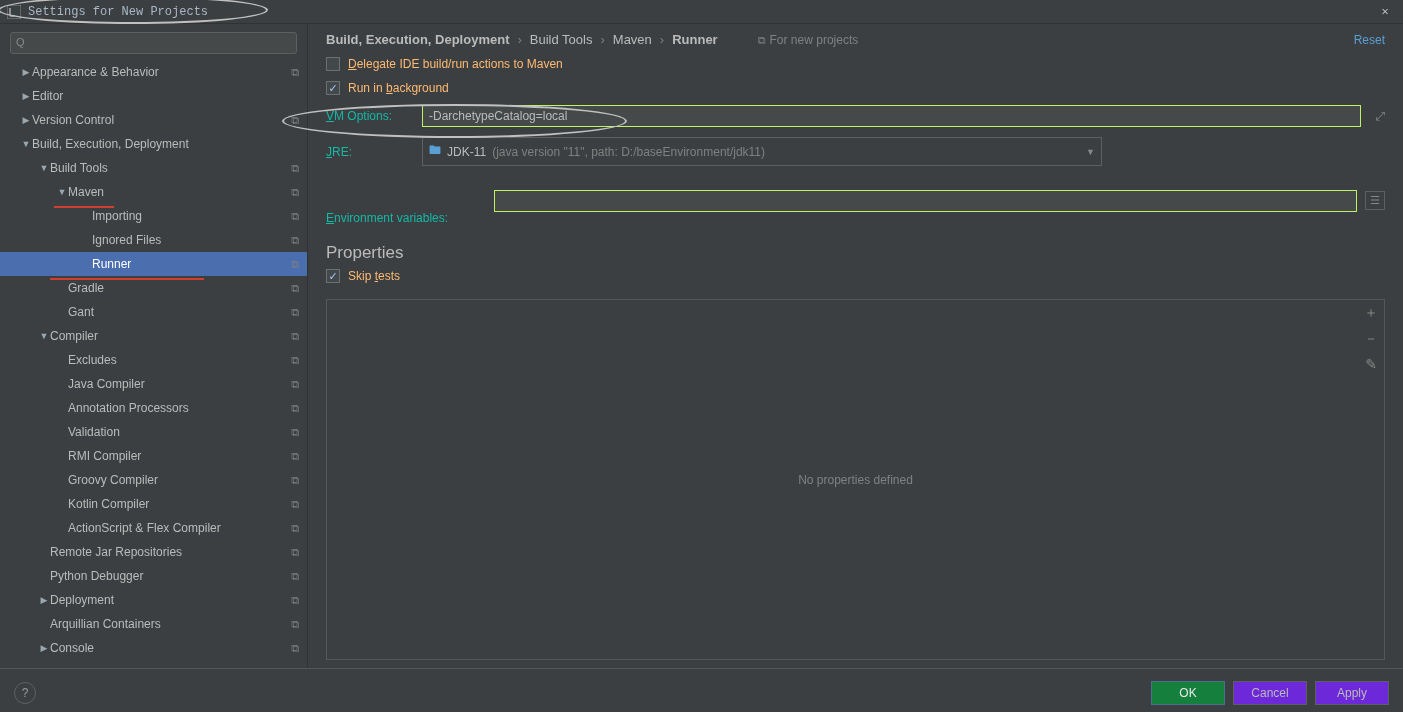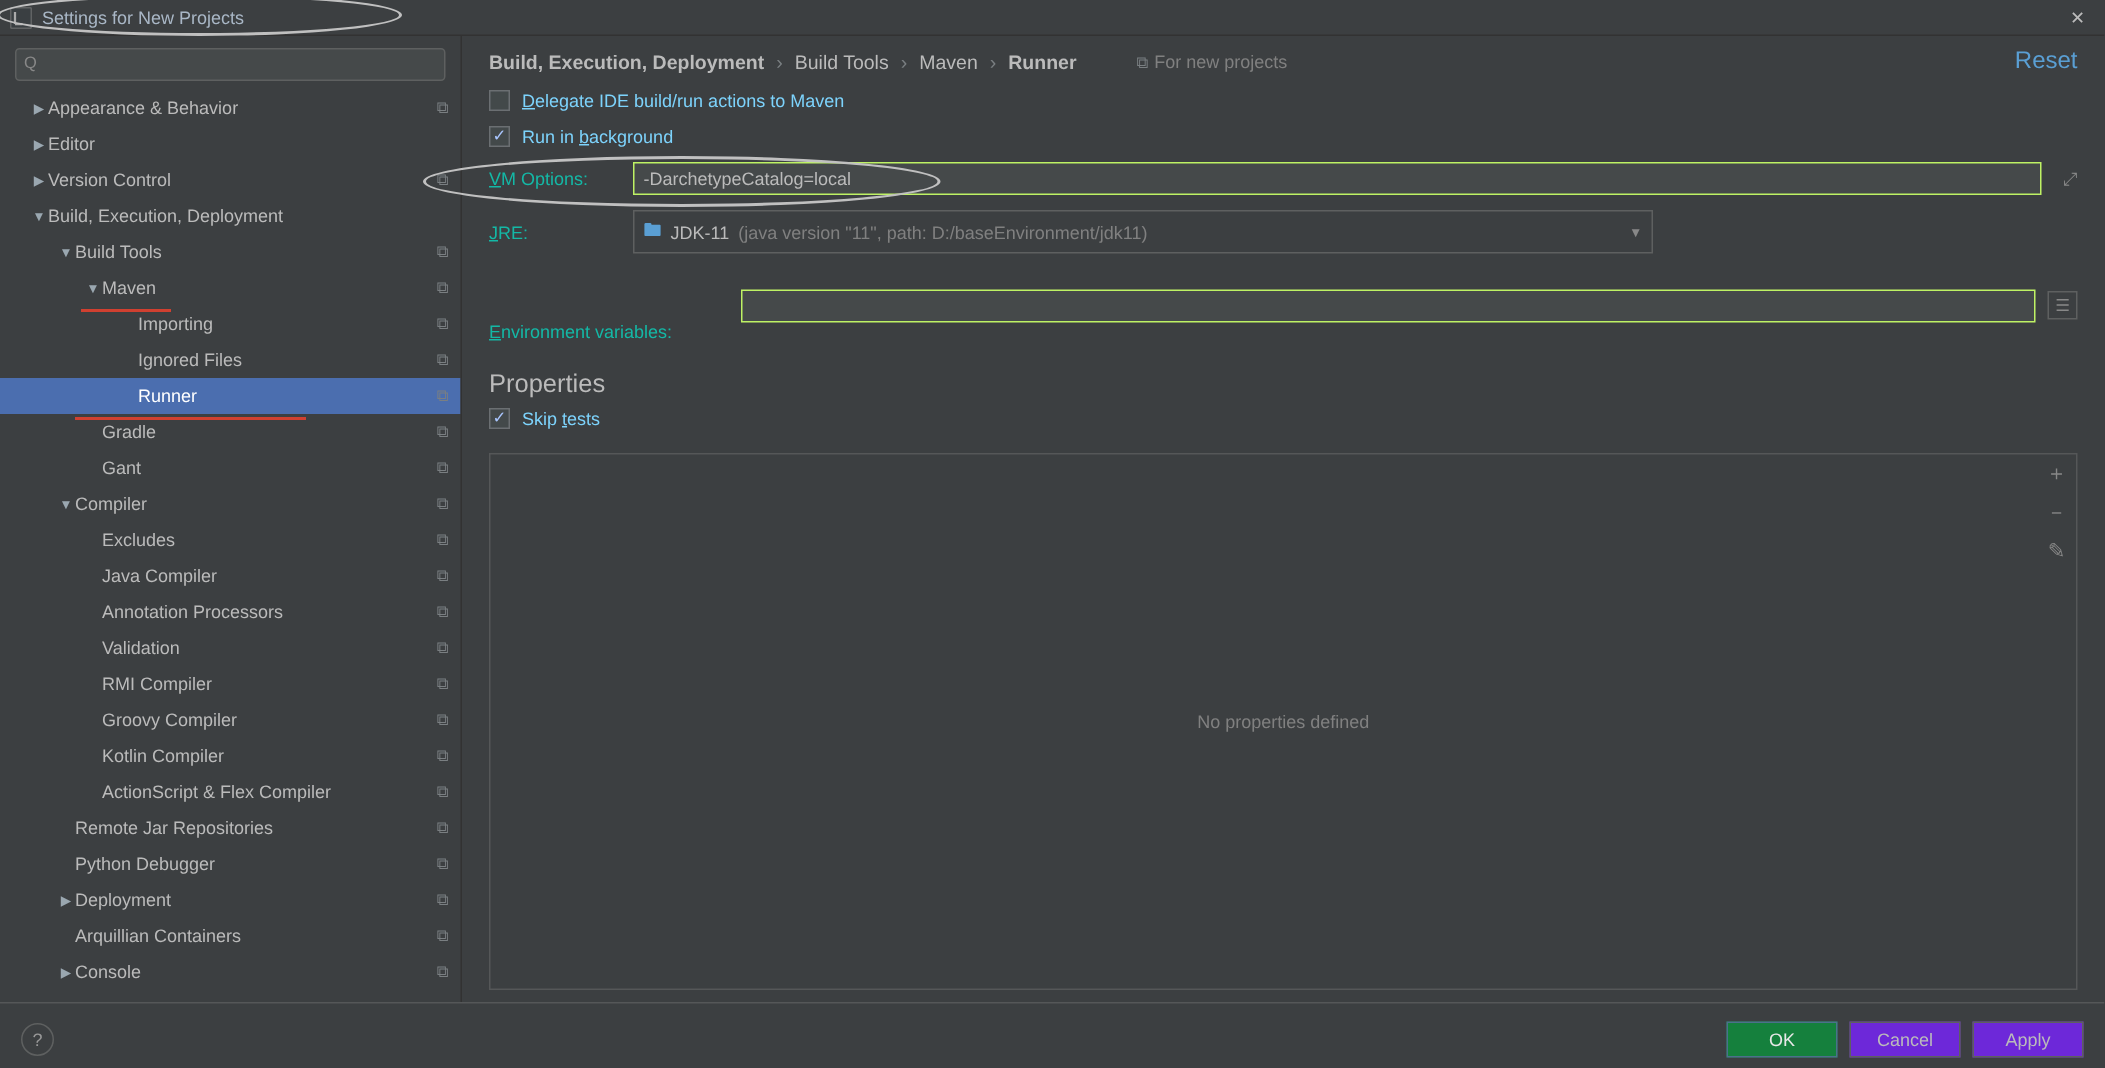--- a/index.html
+++ b/index.html
@@ -14,20 +14,21 @@
   display: flex;
   flex-direction: column;
 }
 .titlebar {
   height: 24px;
   background: #3c3f41;
   display: flex;
   align-items: center;
   padding: 0 6px;
   border-bottom: 1px solid #323232;
+  font-family: Liberation Mono, monospace;
 }
 .titlebar .logo {
   width: 16px; height: 16px;
   display: flex; align-items: center; justify-content: center;
   margin-right: 6px;
 }
 .titlebar .title { flex: 1; color: #a9b7c6; font-size: 12px; }
 .titlebar .close { width: 24px; text-align: center; color: #bbbbbb; cursor: pointer; }
 .main {
   flex: 1;
@@ -111,21 +112,21 @@
   align-items: center;
   gap: 8px;
   color: #bbbbbb;
   font-size: 13px;
 }
 .breadcrumb .sep { color: #7a7f82; }
 .breadcrumb .strong { color: #bbbbbb; font-weight: bold; }
 .breadcrumb .weak { color: #bbbbbb; }
 .breadcrumb .new-proj { color: #808080; margin-left: 32px; font-size: 12px; }
 .breadcrumb .copy-small { color: #7a7f82; font-size: 11px; margin-right: 4px; }
-.reset-link { color: #5a9fd4; cursor: pointer; font-size: 16px; }
+.reset-link { color: #5a9fd4; cursor: pointer; font-size: 12px; }
 .form-row {
   display: flex;
   align-items: center;
   margin-bottom: 10px;
   gap: 8px;
 }
 .checkbox {
   width: 14px; height: 14px;
   border: 1px solid #6b6f72;
   background: #43494a;
@@ -133,21 +134,21 @@
   align-items: center;
   justify-content: center;
   cursor: pointer;
 }
 .checkbox.checked::after {
   content: "✓";
   color: #a9c6ff;
   font-size: 11px;
   line-height: 1;
 }
-.row-label { color: #7dd3fc; font-size: 12px; }
+.row-label { color: #fdba74; font-size: 12px; }
 .u { text-decoration: underline; }
 .field-label {
   width: 88px;
   color: #14b8a6;
 }
 .text-input {
   flex: 1;
   background: #45494a;
   border: 1px solid #bef264;
   color: #bbbbbb;

